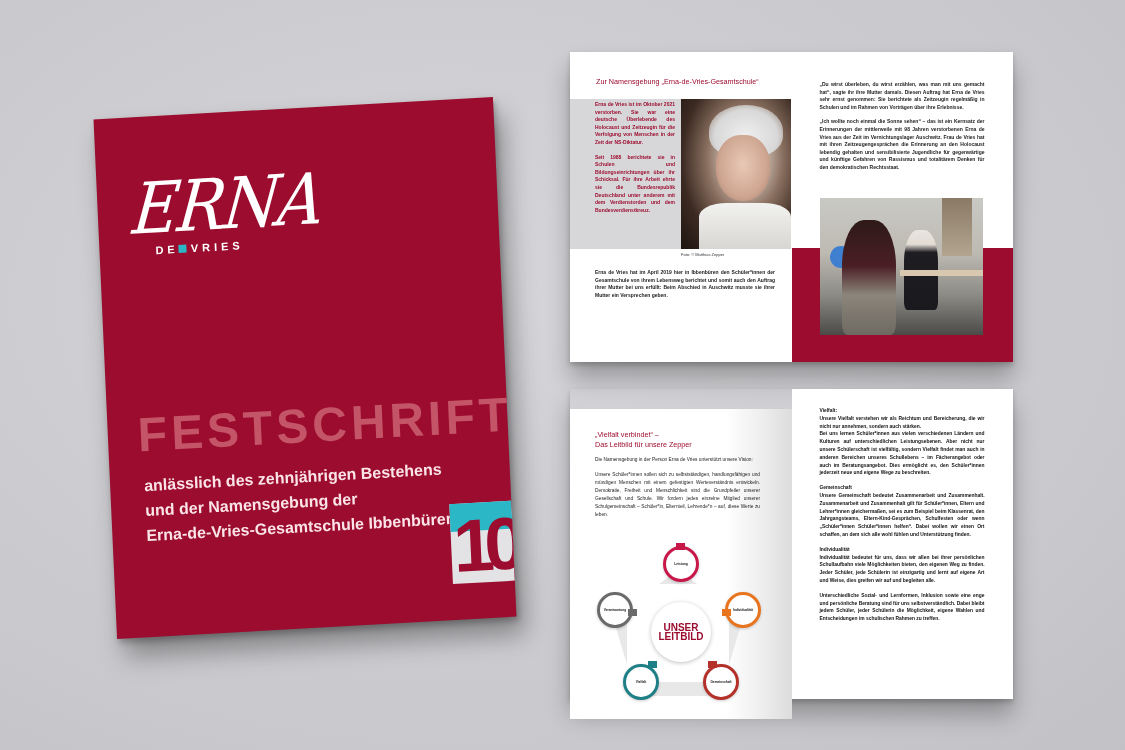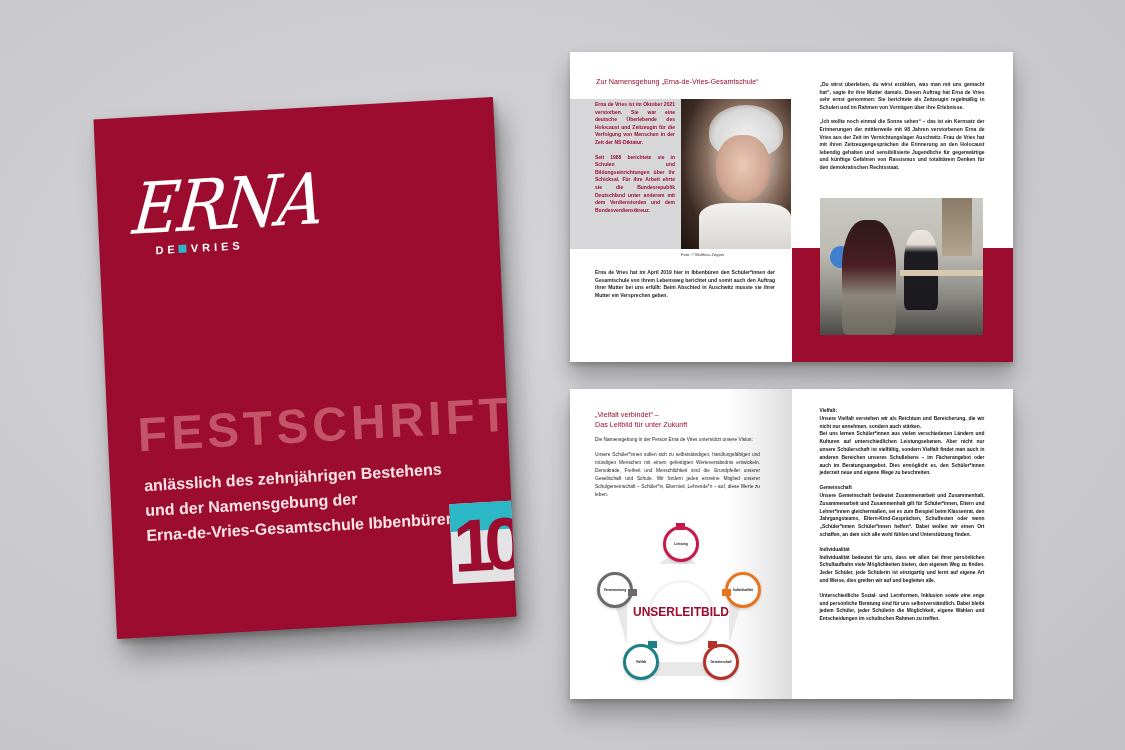--- a/index.html
+++ b/index.html
@@ -64,21 +64,21 @@
 
   
   .spread {
     position: absolute; left: 570px; width: 443px;
     box-shadow: 0 16px 22px rgba(0,0,0,0.28), 0 3px 5px rgba(0,0,0,0.2);
     display: flex;
   }
   .spread1 { top: 52px; height: 310px; }
   .spread2 { top: 389px; height: 310px; }
   .page { position: relative; width: 50%; height: 100%; background: #fff; overflow: hidden; }
-  .page.left2 { background: linear-gradient(90deg, #fff 0%, #fff 70%, #ececec 88%, #dcdcdc 100%); }
+  .page.left2 { background: linear-gradient(90deg, #fff 0%, #fff 70%, #ececec 88%, #dcdcdc 100%); margin-top: 20px; }
 
   .h-red { color: #9c0c2e; font-weight: normal; }
 
   
   .s1l-title { position: absolute; left: 26px; top: 25px; font-size: 7.2px; }
   .s1l-grey { position: absolute; left: 0; top: 47px; width: 221px; height: 150px; background: #d7d7da; }
   .s1l-bio { position: absolute; left: 25px; top: 49px; width: 80px; font-size: 5px; line-height: 7.6px; color: #9c0c2e; font-weight: bold; text-align: justify; }
   .s1l-bio p { margin-bottom: 7px; }
   .photo1 {
     position: absolute; left: 111px; top: 47px; width: 110px; height: 150px;
@@ -112,22 +112,22 @@
   .diagram { position: absolute; left: 15px; top: 133px; width: 190px; height: 170px; }
   .ring {
     position: absolute; left: 28px; top: 28px; width: 130px; height: 126px;
     border: 14px solid #e8e8e8;
     clip-path: polygon(50% 0%, 100% 38%, 82% 100%, 18% 100%, 0% 38%);
     background: transparent;
   }
   .hub {
     position: absolute; left: 66px; top: 60px; width: 60px; height: 60px; border-radius: 50%;
     background: #fff; box-shadow: 0 1px 4px rgba(0,0,0,0.25);
-    display: flex; flex-direction: row; align-items: center; justify-content: center;
-    color: #9c0c2e; font-weight: bold; font-size: 12px; line-height: 9px; text-align: center;
+    display: flex; flex-direction: column; align-items: center; justify-content: center;
+    color: #9c0c2e; font-weight: bold; font-size: 10px; line-height: 9px; text-align: center;
   }
   .node {
     position: absolute; width: 36px; height: 36px; border-radius: 50%;
     background: #fff; border: 3.5px solid #ccc;
     display: flex; align-items: center; justify-content: center;
     font-size: 3.2px; font-weight: bold; color: #111;
     box-shadow: 0 1px 3px rgba(0,0,0,0.2);
   }
   .node .tab { position: absolute; width: 9px; height: 7px; }
 
@@ -193,21 +193,21 @@
       <div class="woman"></div>
       <div class="table"></div>
     </div>
   </div>
 </div>
 
 <div class="spread spread2">
   <div class="page left2">
     <div class="s2l-title h-red">
       <div>„Vielfalt verbindet“ –</div>
-      <div>Das Leitbild für unter Zukunft</div>
+      <div>Das Leitbild für unsere Zepper</div>
     </div>
     <div class="s2l-text">
       <p>Die Namensgebung in der Person Erna de Vries unterstützt unsere Vision:</p>
       <p>Unsere Schüler*innen sollen sich zu selbstständigen, handlungsfähigen und mündigen Menschen mit einem gefestigten Werteverständnis entwickeln. Demokratie, Freiheit und Menschlichkeit sind die Grundpfeiler unserer Gesellschaft und Schule. Wir fordern jedes einzelne Mitglied unserer Schulgemeinschaft – Schüler*in, Elternteil, Lehrende*n – auf, diese Werte zu leben.</p>
     </div>
     <div class="diagram">
       <div class="ring"></div>
       <div class="hub">
         <span>UNSER</span>
         <span>LEITBILD</span>

